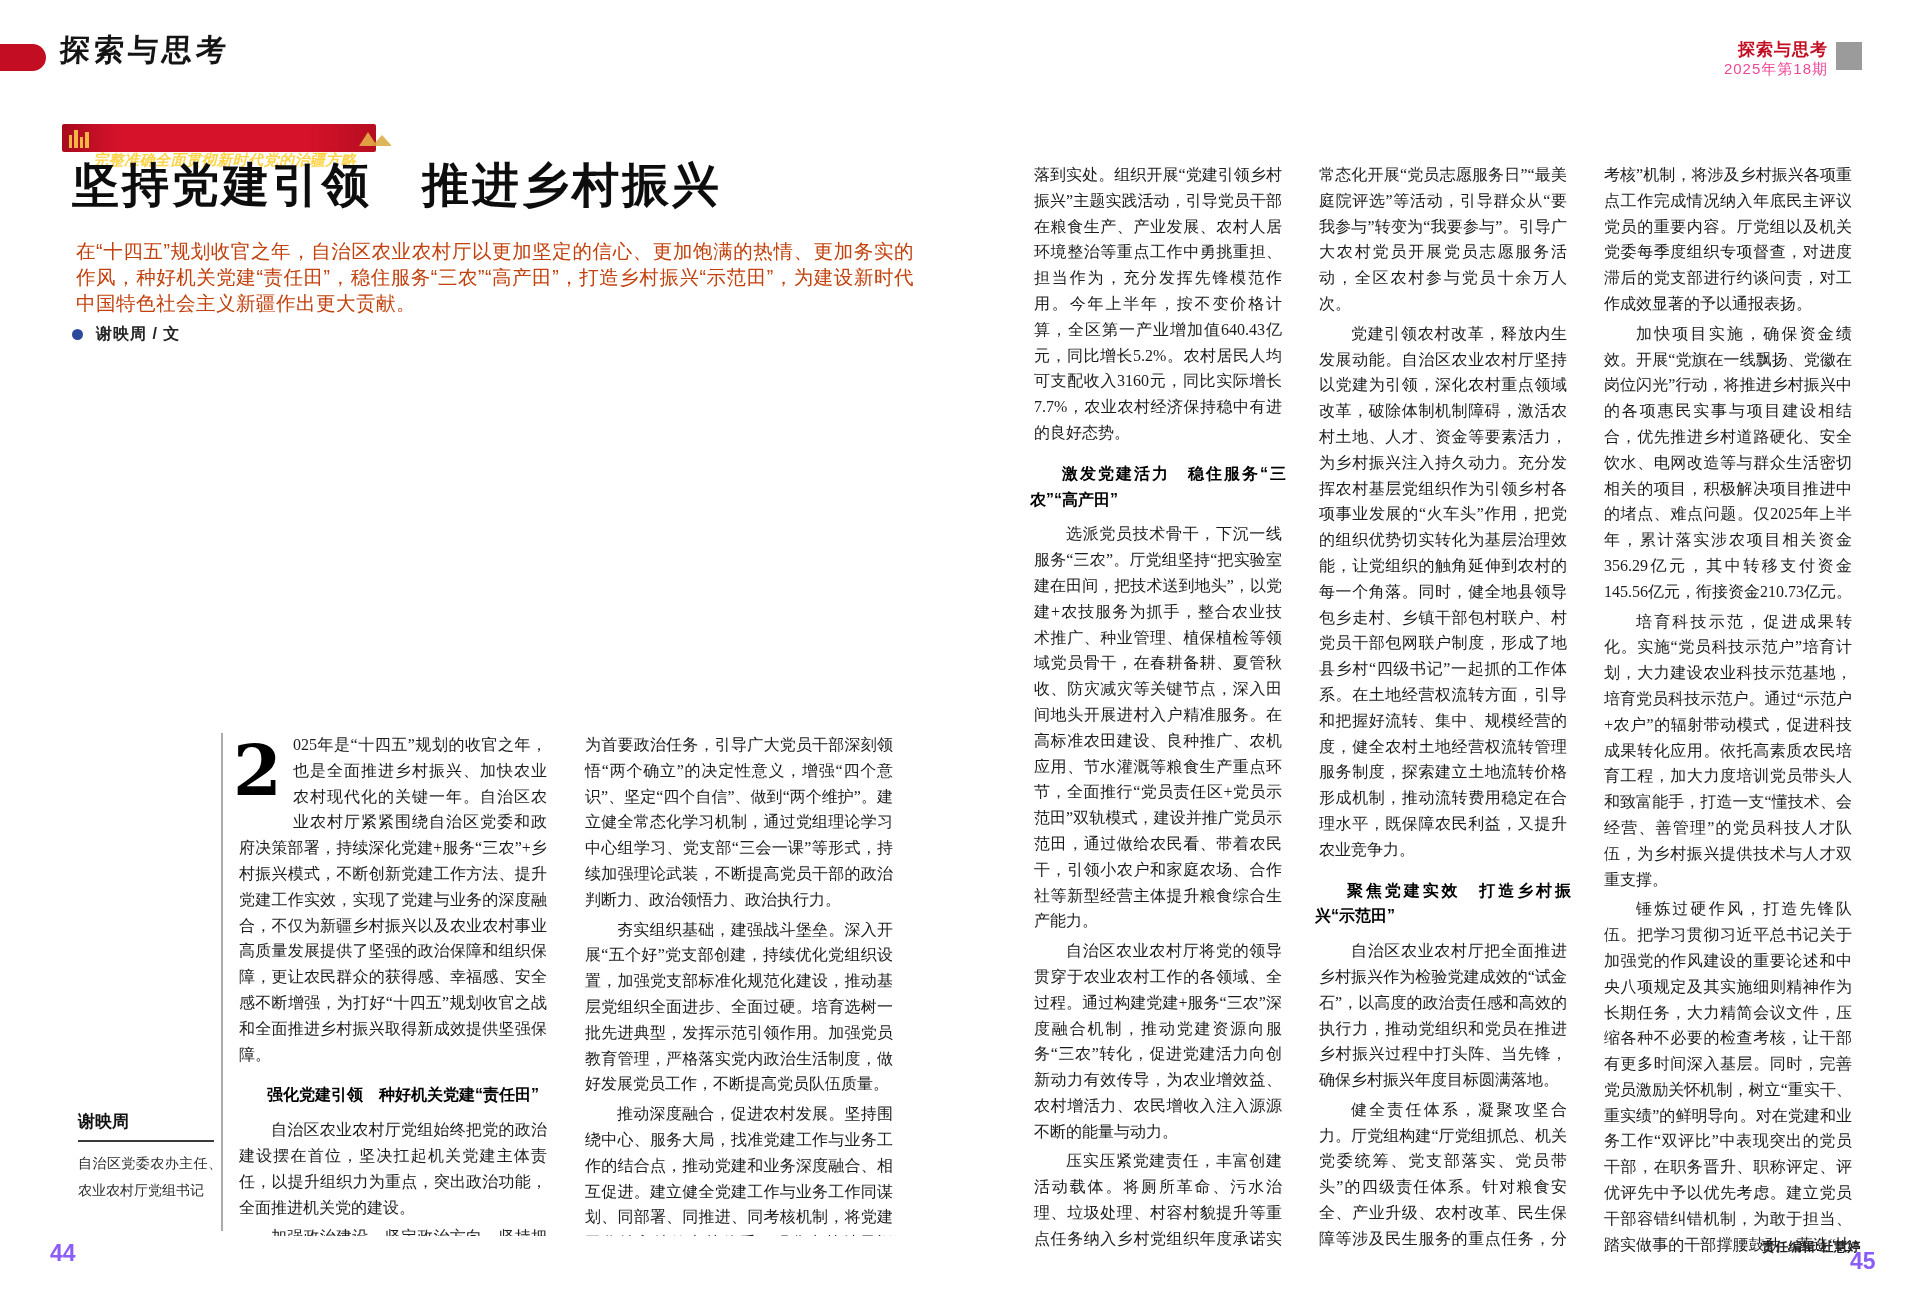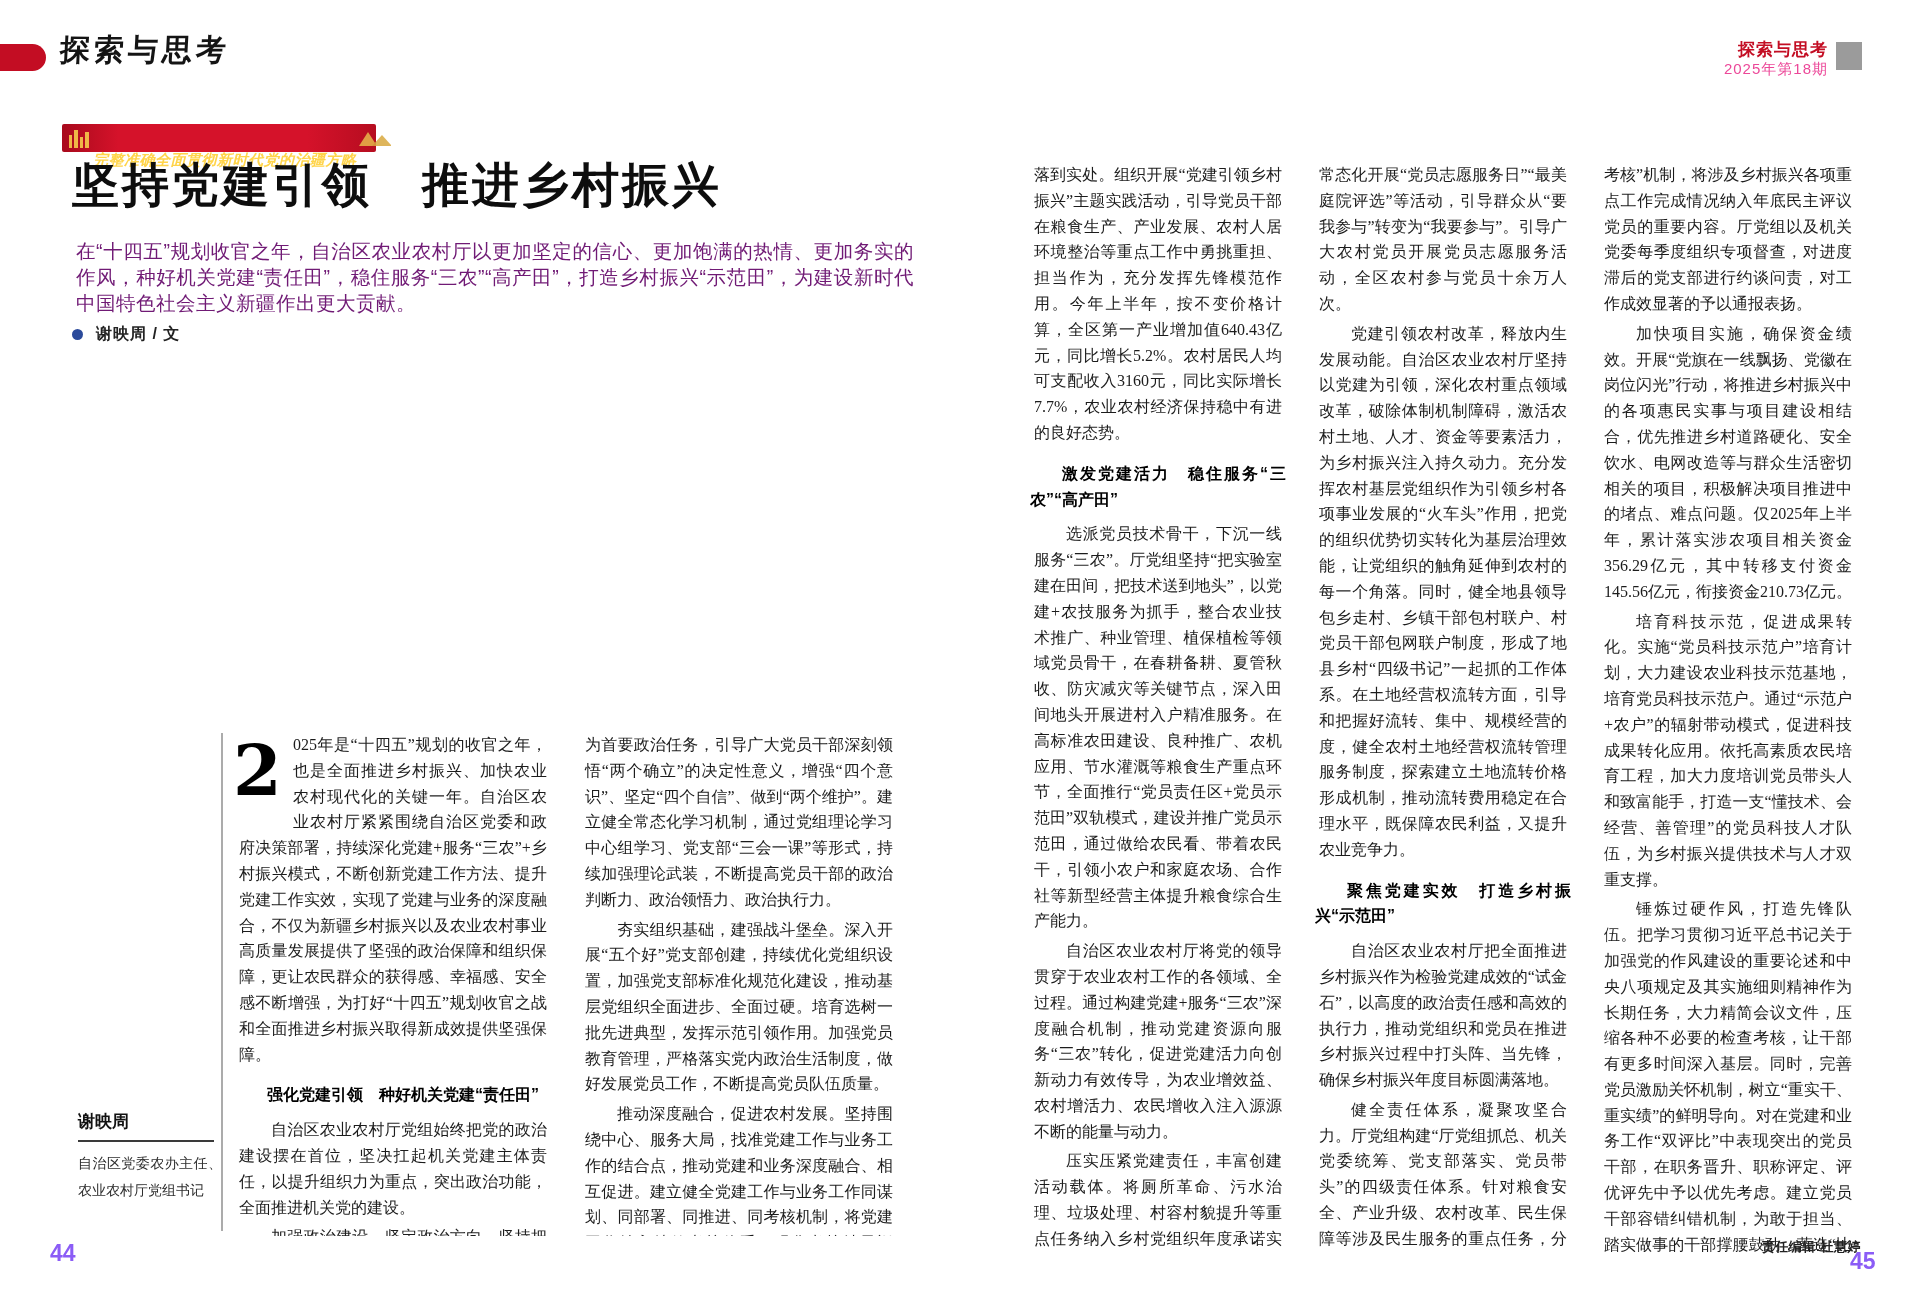--- a/index.html
+++ b/index.html
@@ -27,21 +27,21 @@
   .kicker-text{flex:1;text-align:center;font-size:15px;font-weight:800;font-style:italic;
                color:#ffd44a;letter-spacing:.5px;white-space:nowrap;margin-top:44px;}
   .deco-mountains{flex:none;width:34px;height:16px;margin-right:2px;position:relative;overflow:hidden;opacity:.85;}
   .deco-mountains::before{content:"";position:absolute;left:2px;bottom:0;width:0;height:0;
       border-left:9px solid transparent;border-right:9px solid transparent;border-bottom:14px solid #e8b84b;}
   .deco-mountains::after{content:"";position:absolute;left:15px;bottom:0;width:0;height:0;
       border-left:10px solid transparent;border-right:10px solid transparent;border-bottom:11px solid #d9a93f;}
   .main-title{position:absolute;left:72px;top:158px;font-size:47px;line-height:54px;font-weight:800;
               color:#0d0d0d;letter-spacing:3px;white-space:nowrap;}
   .deck{position:absolute;left:76px;top:238px;width:838px;font-size:19.5px;line-height:26px;
-        color:#701a75;text-align:justify;letter-spacing:.5px;}
+        color:#c2410c;text-align:justify;letter-spacing:.5px;}
   .byline{position:absolute;left:72px;top:324px;display:flex;align-items:center;}
   .byline-dot{width:11px;height:11px;border-radius:50%;background:#2b4a9b;margin-right:13px;}
   .byline-text{font-size:16px;font-weight:700;color:#222;letter-spacing:1px;}
   
   .bodycol{position:absolute;overflow:hidden;font-size:16px;line-height:25.8px;text-align:justify;
            color:#1c1c1c;font-family:"Liberation Serif","DejaVu Serif",serif;}
   .bodycol p{margin:4px;text-indent:2em;}
   .bodycol p.cont{text-indent:0;}
   .bodycol .subhead{margin:15px 0 9px;font-size:16px;font-weight:800;text-indent:2em;line-height:25.8px;
            color:#000;font-family:"Liberation Sans","DejaVu Sans",sans-serif;}

